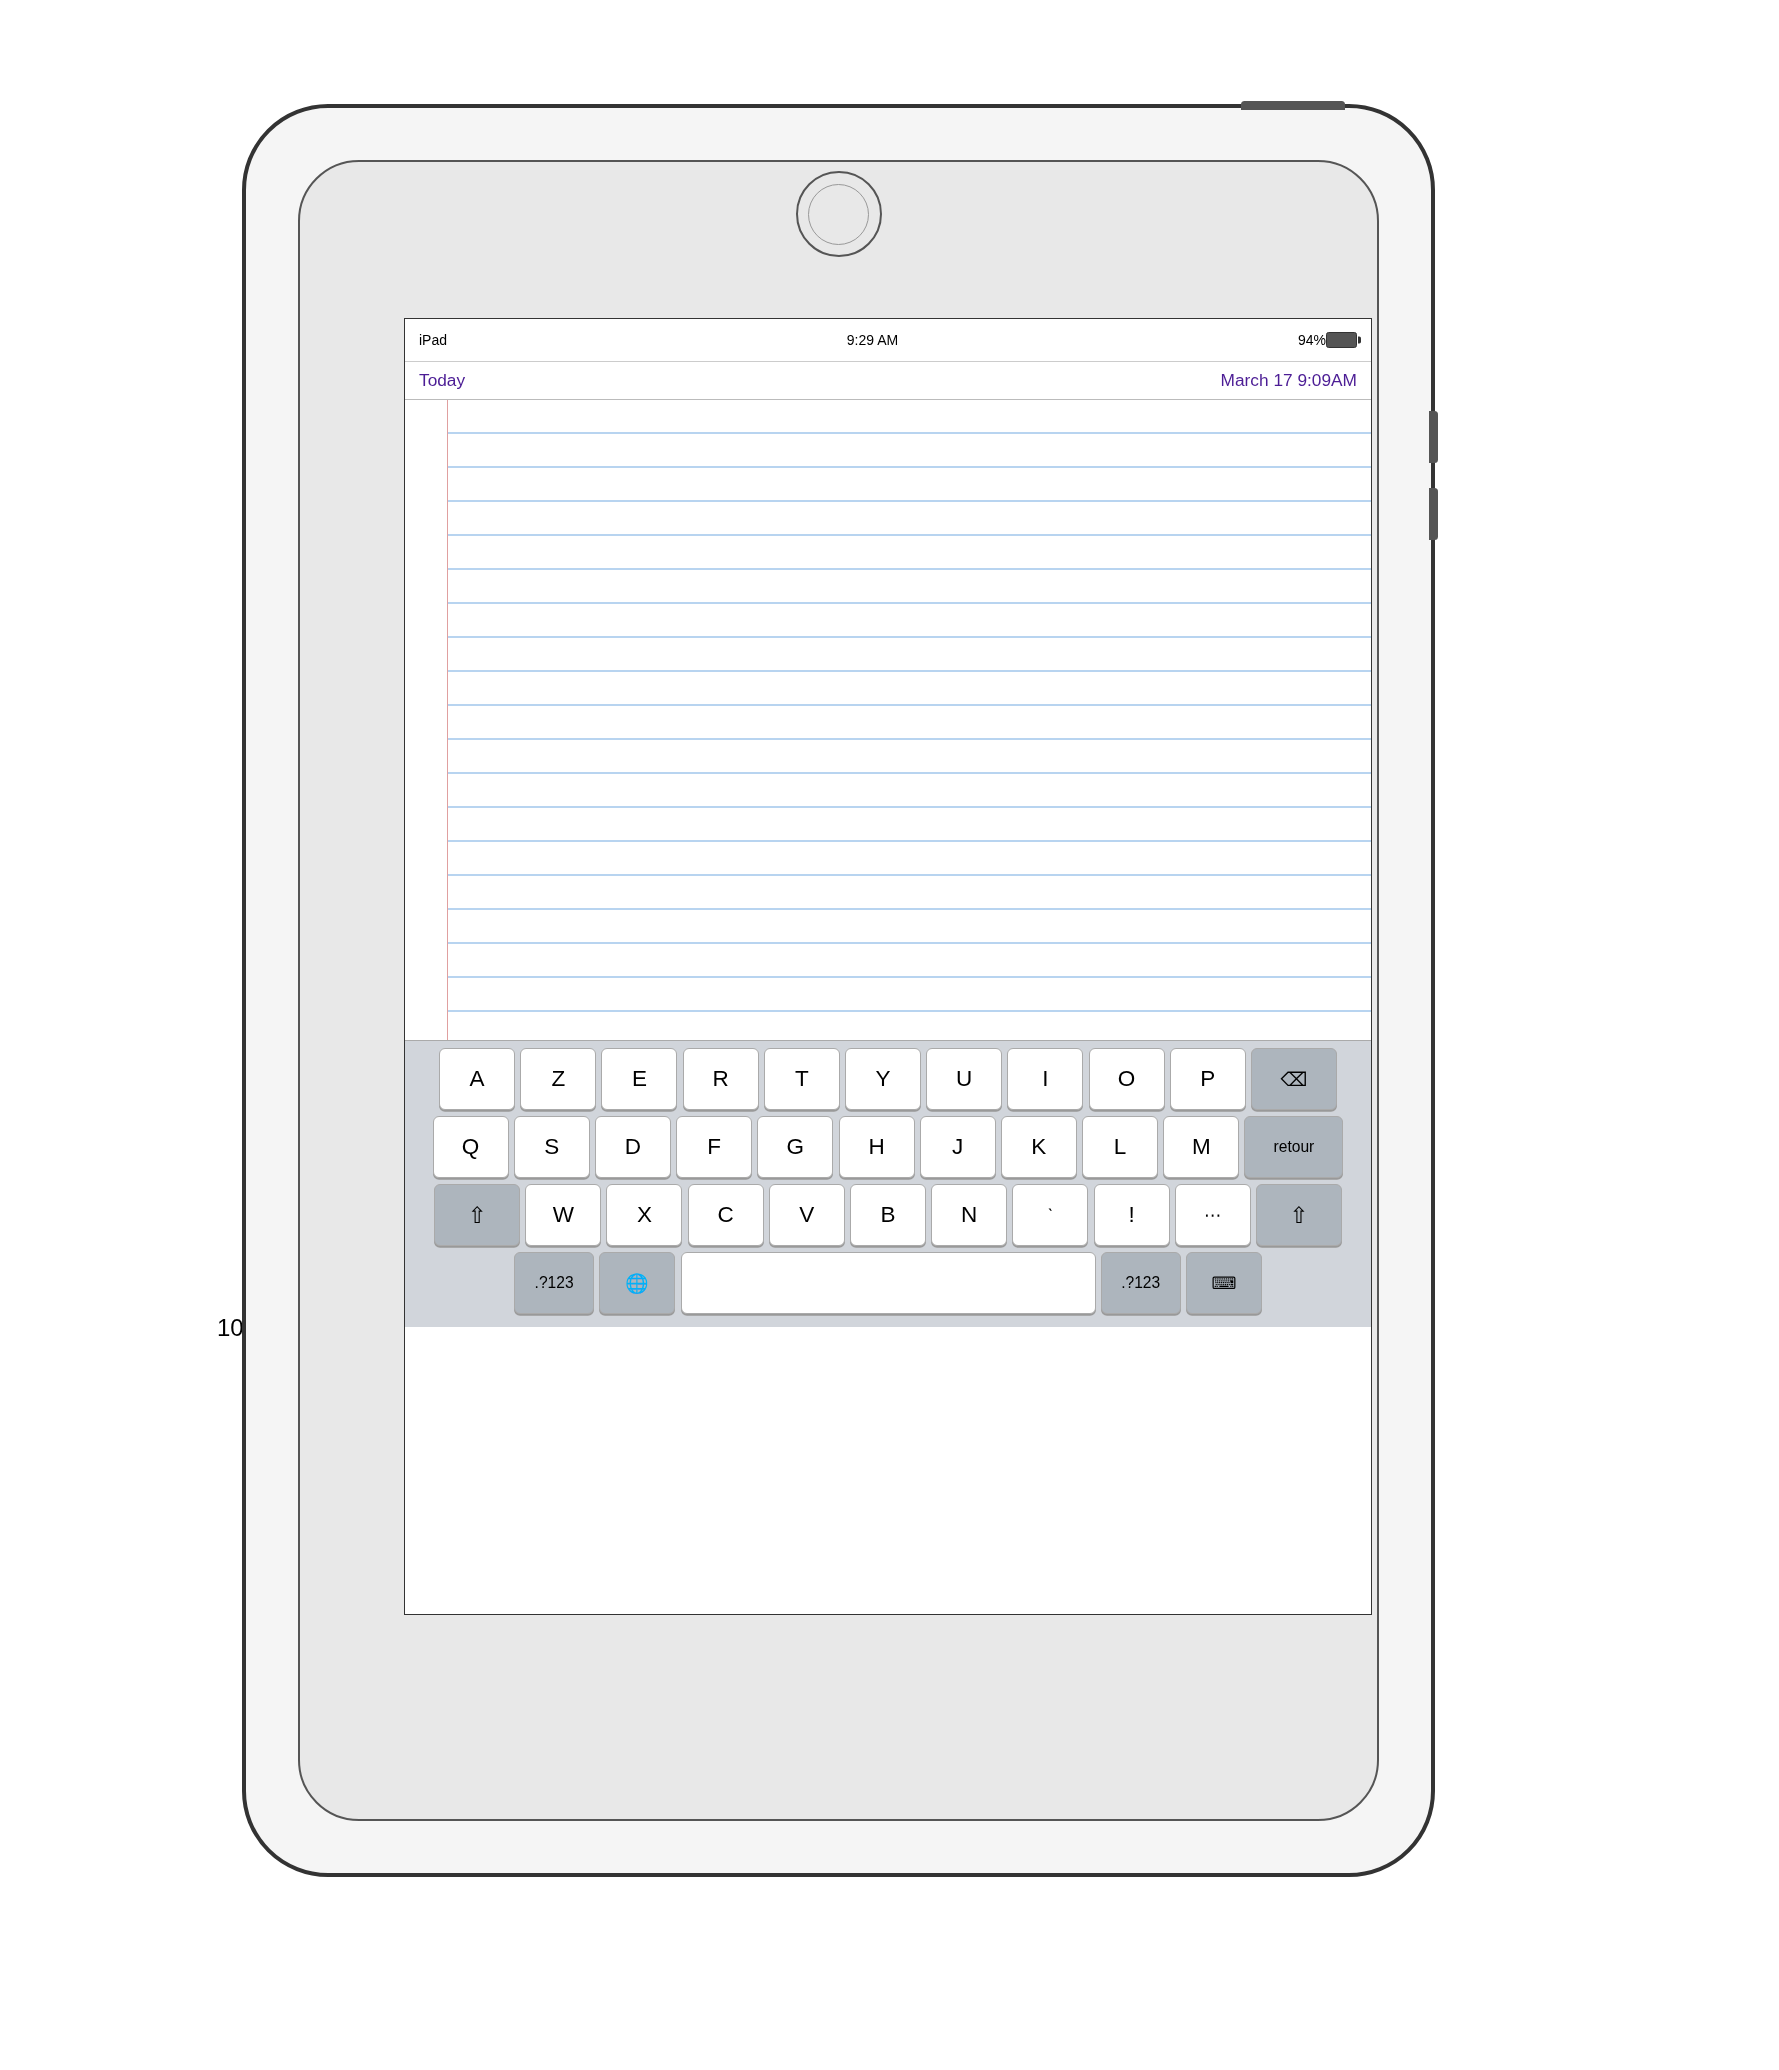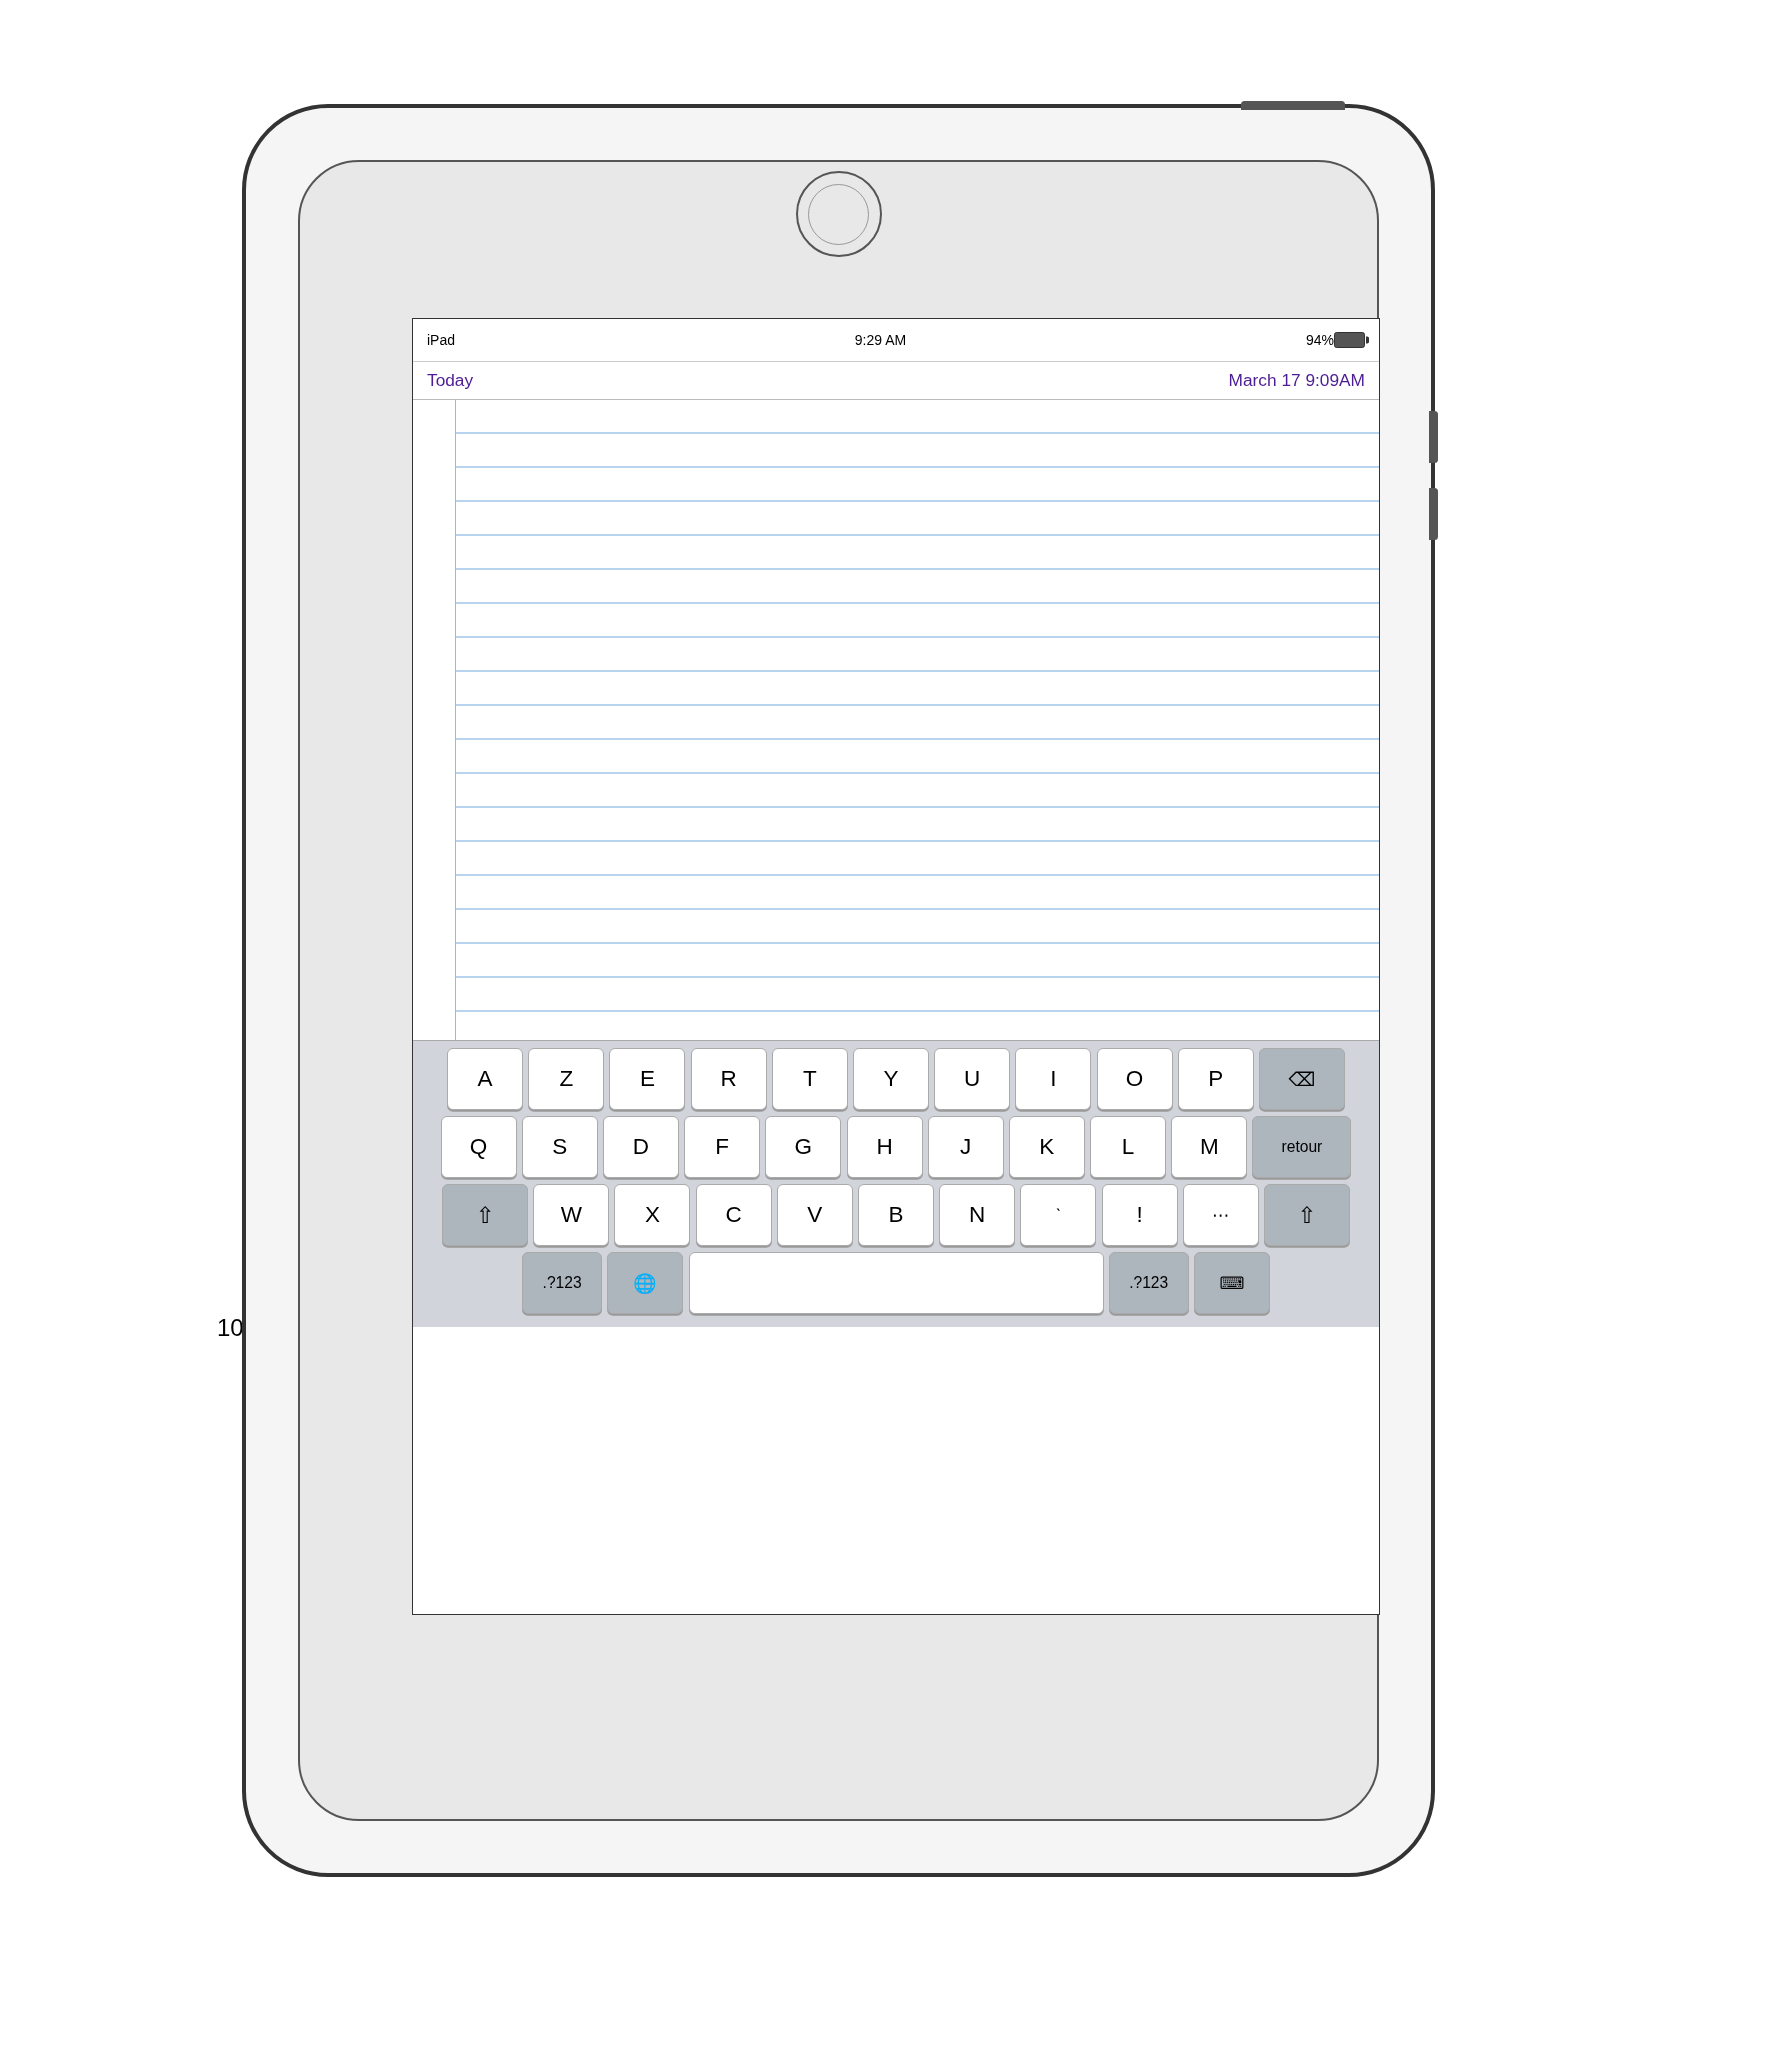--- a/index.html
+++ b/index.html
@@ -40,21 +40,21 @@
       right: 52px;
       bottom: 52px;
       border: 2.6px solid #555;
       border-radius: 61px;
       background: #e8e8e8;
     }
 
     
     .ipad-screen {
       position: absolute;
-      left: 112px;
+      left: 104px;
       top: 156px;
       width: 968px;
       height: 1297px;
       background: #fff;
       border: 1.7px solid #333;
     }
 
     
     .status-bar {
       display: flex;

